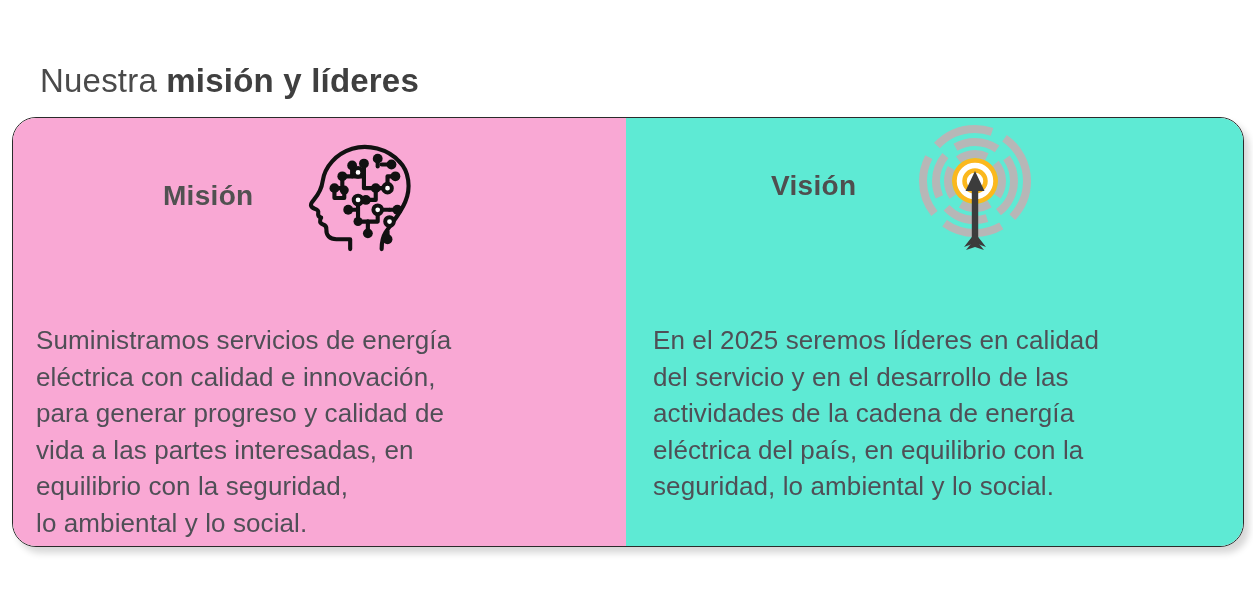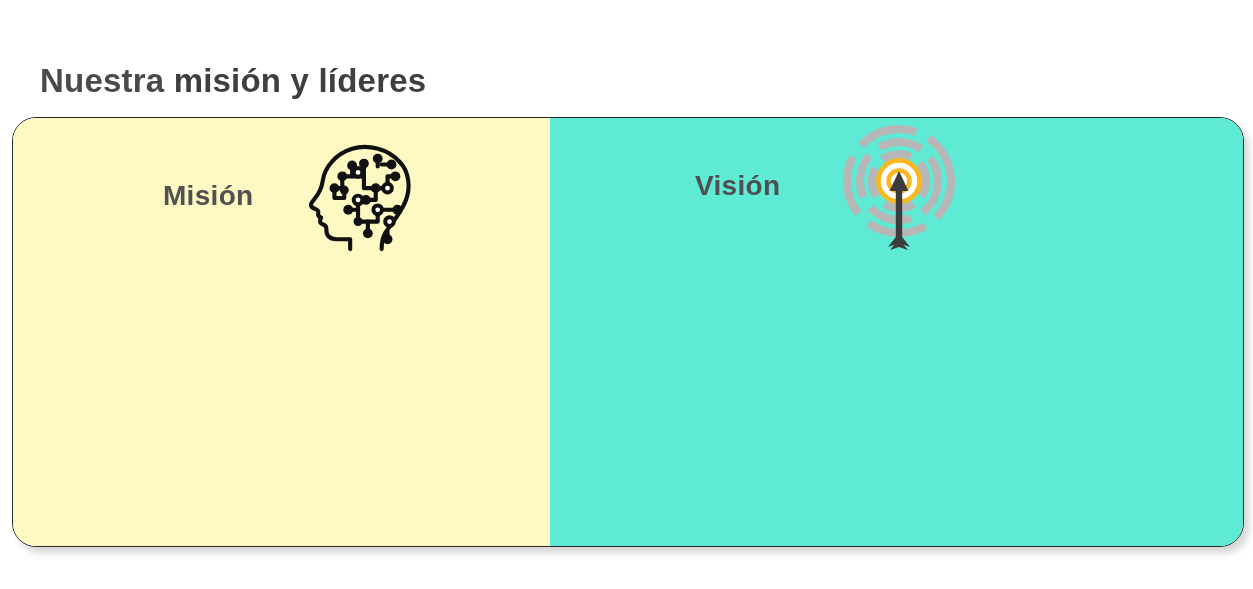--- a/index.html
+++ b/index.html
@@ -22,21 +22,21 @@
     position: absolute;
     left: 40px;
     top: 38px;
     font-size: 33px;
     line-height: 42px;
     color: #4a4a4a;
     font-weight: 400;
     letter-spacing: 0.2px;
     white-space: nowrap;
   }
-  .page-title .t-regular { font-weight: 700; }
+  .page-title .t-regular { font-weight: 400; }
   .page-title .t-bold { font-weight: 700; color: #3f3f3f; }
 
   
   .card {
     position: absolute;
     left: 12px;
     top: 117px;
     width: 1232px;
     height: 430px;
     border: 1px solid #2b2b2b;
@@ -47,22 +47,22 @@
     overflow: hidden;
     box-sizing: border-box;
   }
 
   .panel {
     position: relative;
     box-sizing: border-box;
     height: 100%;
   }
   .panel-mission {
-    width: 537px;
-    background: #fef9c3;
+    width: 613px;
+    background: #f9a8d4;
   }
   .panel-vision {
     flex: 1 1 auto;
     background: #5eead4;
   }
 
   
   .panel-head {
     position: absolute;
     display: flex;
@@ -178,20 +178,26 @@
               <circle cx="88" cy="52" r="4.4"></circle>
               <circle cx="58" cy="64" r="4.4"></circle>
               <circle cx="78" cy="74" r="4.4"></circle>
               <circle cx="90" cy="86" r="4.4"></circle>
             </g>
           </g>
         </svg>
       </span>
     </div>
 
+    <p class="panel-body">Suministramos servicios de energía
+eléctrica con calidad e innovación,
+para generar progreso y calidad de
+vida a las partes interesadas, en
+equilibrio con la seguridad,
+lo ambiental y lo social.</p>
   </section>
 
   <section class="panel panel-vision">
 
     <div class="panel-head">
       <span class="panel-heading">Visión</span>
 
       <span class="icon-slot">
         <svg width="122" height="130" viewBox="0 0 122 130" aria-hidden="true">
           <g transform="translate(61,60)">
@@ -212,15 +218,20 @@
 
             <path d="M0 -10 L9.5 10 L-9.5 10 Z" fill="#3c3c3c"></path>
 
             <path d="M0 52 L11 66 L0 62 L-11 66 Z" fill="#3c3c3c"></path>
             <path d="M0 58 L9 69 L0 66 L-9 69 Z" fill="#3c3c3c"></path>
           </g>
         </svg>
       </span>
     </div>
 
+    <p class="panel-body">En el 2025 seremos líderes en calidad
+del servicio y en el desarrollo de las
+actividades de la cadena de energía
+eléctrica del país, en equilibrio con la
+seguridad, lo ambiental y lo social.</p>
   </section>
 
 </div>
 
 </body></html>

